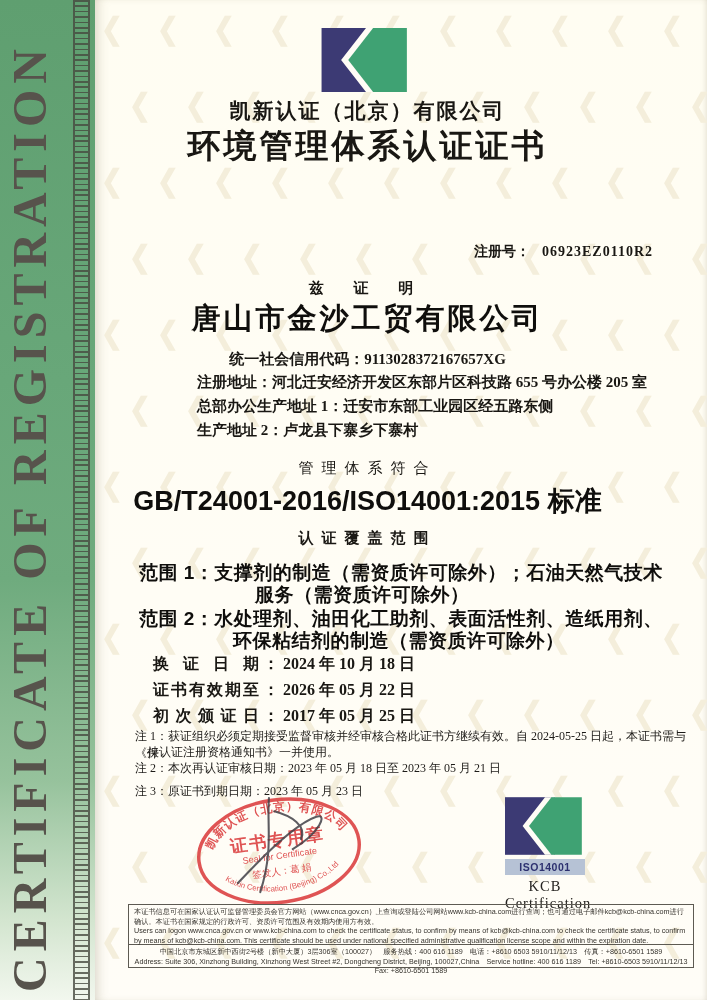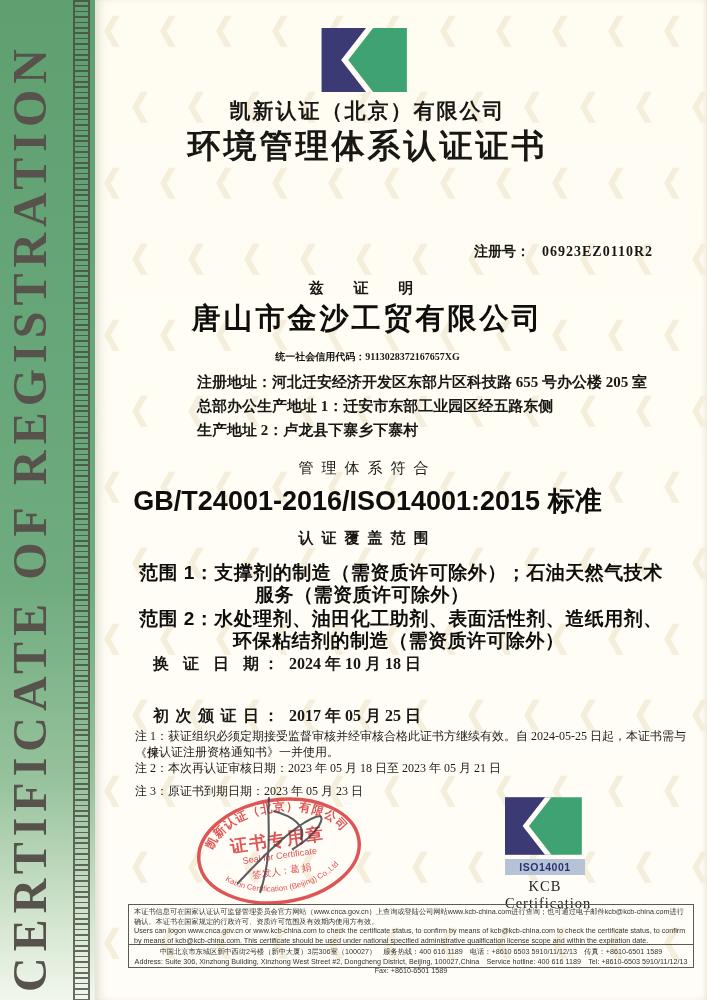--- a/index.html
+++ b/index.html
@@ -30,37 +30,37 @@
   .cn-sans  { font-family:"Liberation Sans", sans-serif; color:#0f0e0c; }
 
   .org-name  { top:97px; font-size:21px; font-weight:bold; letter-spacing:2px; }
   .cert-title{ top:124px; font-size:33px; font-weight:bold; letter-spacing:3px; }
 
   .reg-line { top:243px; left:0; width:558px; text-align:right; font-size:14px; font-weight:bold; }
   .reg-line .val { margin-left:12px; letter-spacing:1px; }
 
   .certify-stmt { top:279px; font-size:15px; font-weight:600; letter-spacing:13px; }
   .company { top:299px; font-size:29px; font-weight:bold; letter-spacing:3px; }
-  .credit  { top:350px; font-size:10px; font-weight:600; }
+  .credit  { top:350px; font-size:15px; font-weight:600; }
 
   .addr { left:102px; font-size:15px; font-weight:600; }
   .addr1{ top:373px; } .addr2{ top:397px; } .addr3{ top:421px; }
 
   .conform { top:459px; font-size:15px; font-weight:400; letter-spacing:8px; }
   .standard{ top:483px; font-size:27px; font-weight:bold; }
   .scope-label { top:529px; font-size:15px; font-weight:600; letter-spacing:8px; }
 
   .scope { font-size:19px; font-weight:bold; letter-spacing:.5px; }
   .s1l1 { top:560px; left:44px; } .s1l2 { top:582px; left:160px; }
   .s2l1 { top:606px; left:44px; } .s2l2 { top:628px; left:90px;margin-left:48px; }
 
   .daterow { left:58px; font-size:16px; font-weight:600; }
   .d0{ top:654px; } .d1{ top:680px; } .d2{ top:706px; }
   .daterow .lbl { display:inline-block; width:106px; text-align:justify; text-align-last:justify; }
-  .daterow .val { margin-left:6px; }
+  .daterow .val { }
 
   .note { left:40px; font-size:12px; color:#1d1b18; font-weight:500; }
   .n1a{ top:728px; } .n1b{ top:744px; left:52px; } .n2{ top:760px; } .n3{ top:783px; }
 
   .seal { left:96px; top:792px; width:176px; height:118px; transform:rotate(-8deg); opacity:.93; }
 
   .badge { left:410px; top:797px; width:80px; text-align:center; }
   .badge .band { width:80px; height:16px; background:#b6c2d5; color:#2d3170;
     font-family:"Liberation Sans", sans-serif; font-size:10.5px; font-weight:bold;
     line-height:16px; letter-spacing:.5px; }
@@ -257,20 +257,25 @@
     <div class="abs cn-sans scope s1l1">范围 1：支撑剂的制造（需资质许可除外）；石油天然气技术</div>
     <div class="abs cn-sans scope s1l2">服务（需资质许可除外）</div>
     <div class="abs cn-sans scope s2l1">范围 2：水处理剂、油田化工助剂、表面活性剂、造纸用剂、</div>
     <div class="abs cn-sans scope s2l2">环保粘结剂的制造（需资质许可除外）</div>
 
     <div class="abs cn-serif daterow d0">
       <span class="lbl">换 证 日 期</span>
       <span>：</span>
       <span class="val">2024 年 10 月 18 日</span>
     </div>
+    <div class="abs cn-serif daterow d1">
+      <span class="lbl">证书有效期至</span>
+      <span>：</span>
+      <span class="val">2026 年 05 月 22 日</span>
+    </div>
     <div class="abs cn-serif daterow d2">
       <span class="lbl">初 次 颁 证 日</span>
       <span>：</span>
       <span class="val">2017 年 05 月 25 日</span>
     </div>
 
     <div class="abs cn-serif note n1a">注 1：获证组织必须定期接受监督审核并经审核合格此证书方继续有效。自 2024-05-25 日起，本证书需与《保</div>
     <div class="abs cn-serif note n1b">持认证注册资格通知书》一并使用。</div>
     <div class="abs cn-serif note n2">注 2：本次再认证审核日期：2023 年 05 月 18 日至 2023 年 05 月 21 日</div>
     <div class="abs cn-serif note n3">注 3：原证书到期日期：2023 年 05 月 23 日</div>

